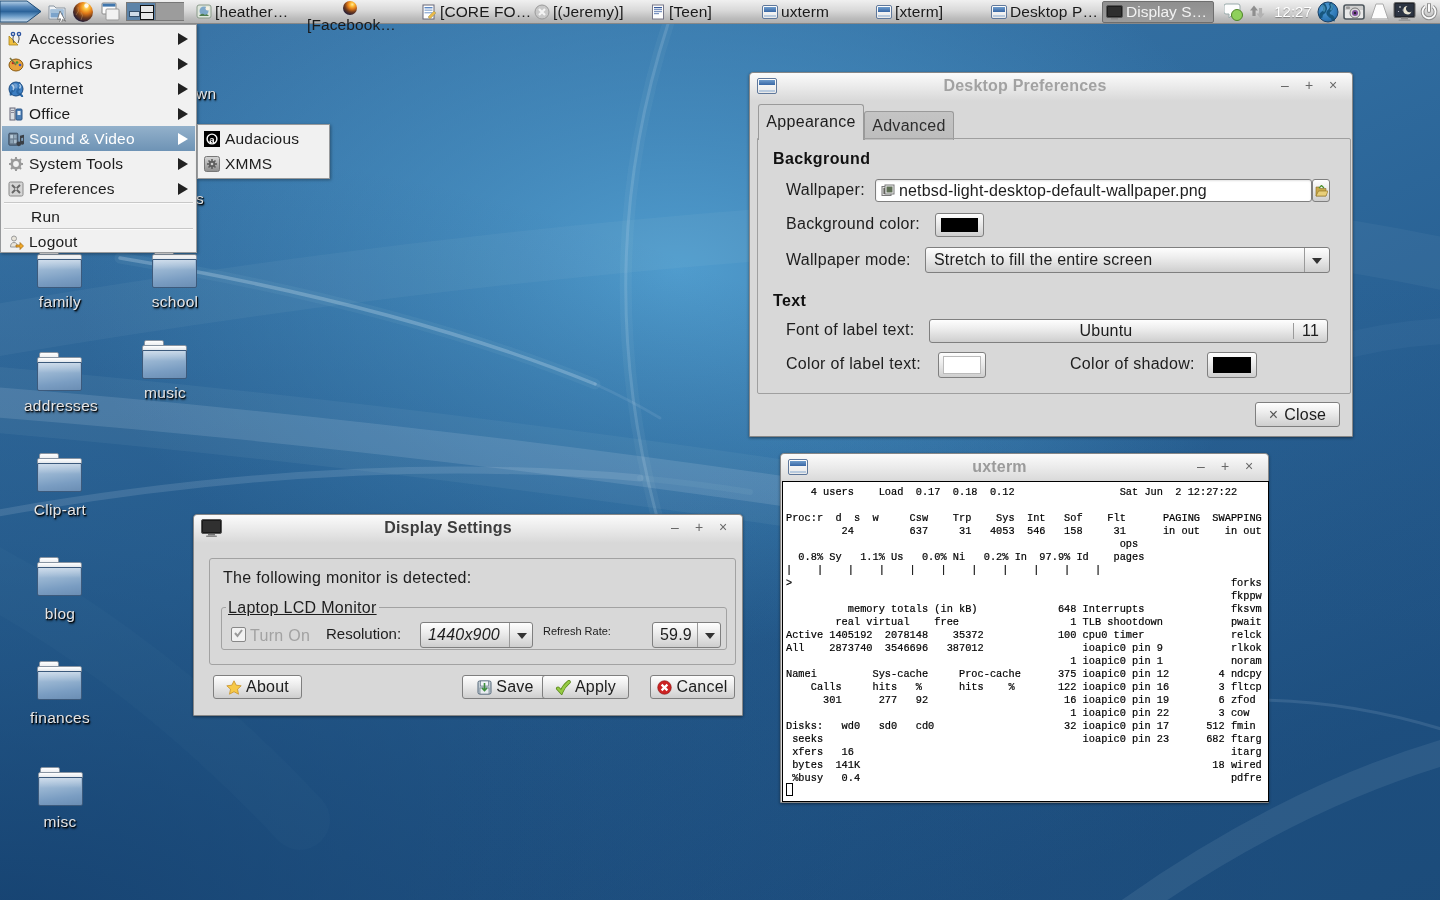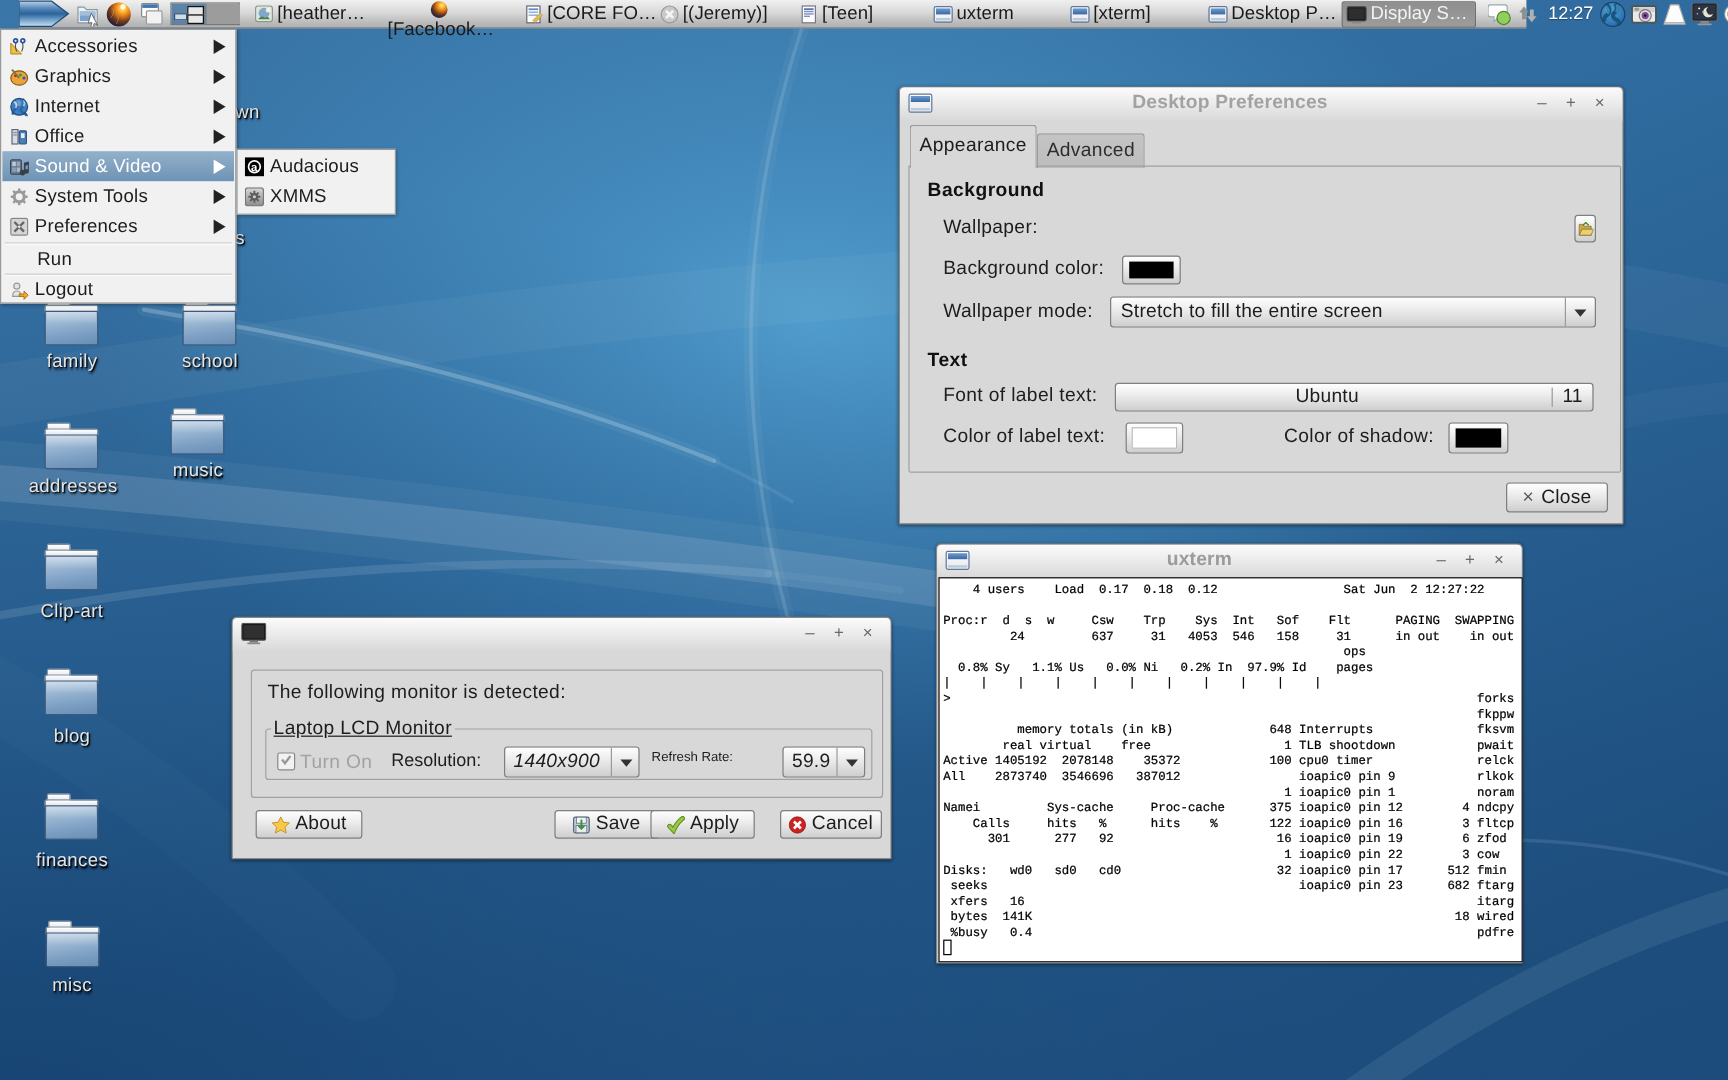--- a/index.html
+++ b/index.html
@@ -1,21 +1,21 @@
 <!DOCTYPE html>
 <html><head>
 <meta charset="utf-8">
 <style>
   html,body{margin:0;padding:0;}
   #screen{position:relative;width:1440px;height:900px;overflow:hidden;
     font-family:"Liberation Sans",sans-serif;background:#2e6899;-webkit-font-smoothing:antialiased;}
   .abs{position:absolute;}
 
   
-  #panel{position:absolute;left:16px;top:0;width:1256px;height:24px;
+  #panel{position:absolute;left:0;top:0;width:1440px;height:24px;
     background:linear-gradient(#f0f0f0,#d9d9d9 45%,#bcbcbc 80%,#b0b0b0);
     border-bottom:1px solid #888;box-sizing:border-box;z-index:50;}
   .tbtn{position:absolute;top:0;height:23px;display:flex;align-items:center;
     font-size:15.5px;letter-spacing:0.1px;color:#1a1a1a;white-space:nowrap;}
   .tbtn .ticon{width:16px;height:16px;margin-right:3px;flex:none;}
   .wicon{width:16px;height:14px;background:linear-gradient(#fdfdfd,#e9e9e9);
     border:1px solid #5f789b;border-radius:2px;box-sizing:border-box;position:relative;}
   .wicon:before{content:"";position:absolute;left:1px;right:1px;top:1px;height:5px;
     background:linear-gradient(#6f9ccc,#3867a5);}
   .wicon:after{content:"";position:absolute;left:1px;right:1px;bottom:1px;height:2px;
@@ -207,20 +207,29 @@
 
     <div class="abs" style="left:8px;top:31px;width:104px;height:35px;background:#d8d8d8;
       border:1px solid #9a9a9a;border-bottom:none;border-radius:3px 3px 0 0;
       font-size:16px;letter-spacing:0.3px;color:#1d1d1d;text-align:center;line-height:34px;z-index:2;">Appearance</div>
     <div class="abs" style="left:114px;top:38px;width:88px;height:28px;background:linear-gradient(#c4c4c4,#bdbdbd);
       border:1px solid #9a9a9a;border-bottom:none;border-radius:3px 3px 0 0;
       font-size:16px;letter-spacing:0.3px;color:#2d2d2d;text-align:center;line-height:27px;">Advanced</div>
     <div class="abs" style="left:7px;top:65px;width:592px;height:254px;border:1px solid #9f9f9f;border-radius:0 2px 2px 2px;"></div>
     <div class="gtkbold" style="left:23px;top:77px;">Background</div>
     <div class="gtklabel" style="left:36px;top:108px;">Wallpaper:</div>
+    <div class="entry" style="left:125px;top:106px;width:437px;height:23px;">
+      <svg style="width:14px;height:14px;margin-left:5px;flex:none" viewBox="0 0 14 14">
+          <rect x="1" y="2.5" width="9" height="9" fill="#e8e8e8" stroke="#777"></rect>
+          <rect x="2.5" y="4" width="6" height="6" fill="#4e4e44"></rect>
+          <rect x="4" y="1" width="9" height="9" fill="#f2f2f2" stroke="#777"></rect>
+          <rect x="5.5" y="2.5" width="6" height="6" fill="#5e6e54"></rect>
+        </svg>
+      <span style="margin-left:4px;">netbsd-light-desktop-default-wallpaper.png</span>
+      </div>
     <div class="btn" style="left:562px;top:106px;width:18px;height:23px;">
       <svg style="width:13px;height:12px" viewBox="0 0 13 12">
           <path d="M 1 11 L 1 2 L 4 2 L 5 3.5 L 11 3.5 L 11 11 Z" fill="#c8a84a" stroke="#8a6d20" stroke-width=".6"></path>
           <path d="M 1 11 L 3.5 6 L 13 6 L 11 11 Z" fill="#e8cf7a" stroke="#8a6d20" stroke-width=".6"></path>
           <path d="M 6.5 0.5 L 9 3 M 6.5 0.5 L 4 3" stroke="#4a8f2a" stroke-width="1.2" fill="none"></path>
         </svg>
       </div>
     <div class="gtklabel" style="left:36px;top:142px;">Background color:</div>
     <div class="btn" style="left:185px;top:140px;width:49px;height:24px;">
         <div style="width:37px;height:14px;background:#000;"></div>
@@ -278,20 +287,21 @@
 Disks:   wd0   sd0   cd0                     32 ioapic0 pin 17      512 fmin
  seeks                                          ioapic0 pin 23      682 ftarg
  xfers   16                                                             itarg
  bytes  141K                                                         18 wired
  %busy   0.4                                                            pdfre</pre>
       <div class="abs" style="left:3px;top:301px;width:5px;height:11px;border:1px solid #000;"></div>
     </div>
   </div>
   <div id="dispset" class="win" style="left:193px;top:514px;width:550px;height:202px;">
     <div class="tb"></div>
+    <div class="tbtitle" style="color:#3d3d3d;margin-right:40px;">Display Settings</div>
     <div class="tbico">
       <svg width="21" height="18" viewBox="0 0 21 18">
           <rect x="0.5" y="0.5" width="20" height="14" rx="1.5" fill="#1a1a1a" stroke="#555"></rect>
           <rect x="2" y="2" width="17" height="11" fill="#303030"></rect>
           <rect x="7" y="15" width="7" height="1.5" fill="#777"></rect>
           <rect x="5" y="16.5" width="11" height="1.5" rx=".7" fill="#888"></rect>
         </svg></div>
     <div class="wb" style="right:58px;">–</div>
       <div class="wb" style="right:34px;">+</div>
       <div class="wb" style="right:10px;">×</div>

